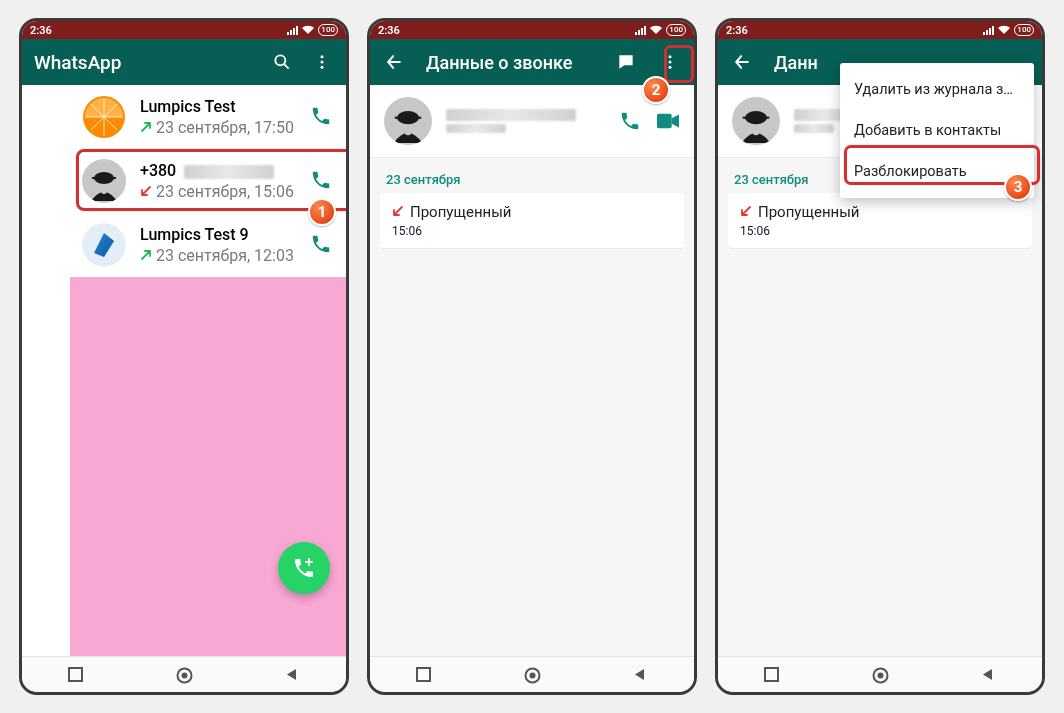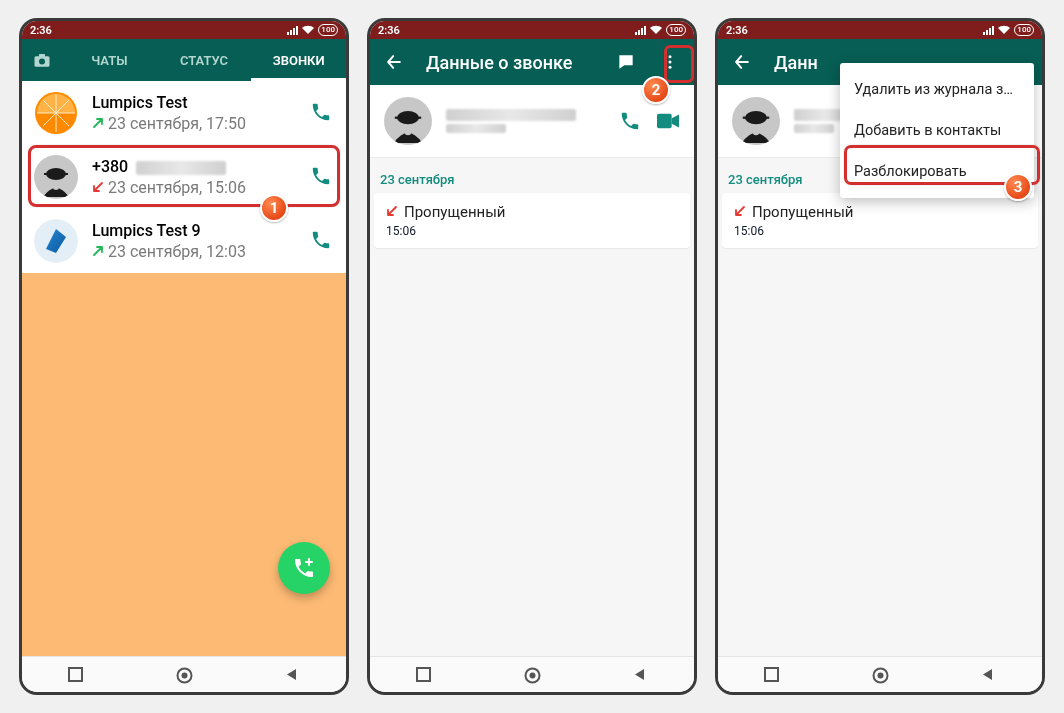--- a/index.html
+++ b/index.html
@@ -80,21 +80,21 @@
   .tab-item { flex:1; text-align:center; height:100%; display:flex; align-items:center; justify-content:center; position:relative; }
   .tab-item.active { color:#fff; }
   .tab-item.active::after {
     content:"";
     position:absolute;
     bottom:0; left:0; right:0;
     height:3px;
     background:#fff;
   }
 
-  .content { flex:1; position:relative; overflow:hidden; background:#fdba74; }
+  .content { flex:1; position:relative; overflow:hidden; background:#f9a8d4;margin-left:48px; }
 
   .call-row {
     display:flex;
     align-items:center;
     padding: 10px 12px;
     gap: 14px;
     background:#fff;
     position:relative;
   }
   .avatar {
@@ -170,21 +170,21 @@
     display:flex;
     align-items:center;
     gap:14px;
     padding: 12px 14px;
     border-bottom:1px solid #ececec;
   }
   .contact-name-line { flex:1; display:flex; flex-direction:column; gap:3px; }
   .blur-bar { height:12px; border-radius:2px; background:linear-gradient(90deg,#d0d0d0,#e8e8e8,#d0d0d0); filter:blur(1.2px); }
   .icon-sq { width:24px; height:24px; display:flex; align-items:center; justify-content:center; }
 
-  .section-bg { background:#f6f6f6; padding: 6px 4px; flex:1; }
+  .section-bg { background:#f6f6f6; padding: 6px 10px; flex:1; }
   .date-label { color:#128c7e; font-size:13px; font-weight:500; padding: 8px 6px 6px; }
   .card {
     background:#fff;
     border-radius:4px;
     padding:10px 12px;
     box-shadow:0 1px 1px rgba(0,0,0,.06);
   }
   .missed-line { display:flex; align-items:center; gap:6px; font-size:15px; color:#222; }
   .missed-time { font-size:12px; color:#0f172a; margin-top:3px; }
 
@@ -233,33 +233,37 @@
         </span>
       <span class="wifi-icon">
         <svg width="12" height="10" viewBox="0 0 12 10">
             <path d="M6 9 L0 3 C3 0 9 0 12 3 Z" fill="#fff"></path>
           </svg>
       </span>
       <span class="battery-pill">100</span>
     </span>
   </div>
 
-
-  <div class="tabs">
-    <span class="tab-camera">
-      <svg width="18" height="16" viewBox="0 0 24 20" fill="#b3d6d0">
-          <rect x="2" y="5" width="20" height="14" rx="2"></rect>
-          <rect x="8" y="2" width="8" height="4" rx="1"></rect>
-          <circle cx="12" cy="12" r="4" fill="#075e54"></circle>
-        </svg>
-    </span>
-    <span class="tab-item">ЧАТЫ</span>
-    <span class="tab-item">СТАТУС</span>
-    <span class="tab-item active">ЗВОНКИ</span>
-  </div>
+  <div class="wa-header">
+    <span class="wa-title">WhatsApp</span>
+    <span class="icon-btn">
+      <svg width="20" height="20" viewBox="0 0 24 24" fill="none" stroke="#fff" stroke-width="2.2">
+          <circle cx="10" cy="10" r="6"></circle>
+          <line x1="20" y1="20" x2="14.5" y2="14.5"></line>
+        </svg>
+    </span>
+    <span class="icon-btn">
+      <svg width="18" height="18" viewBox="0 0 24 24" fill="#fff">
+          <circle cx="12" cy="5" r="2"></circle>
+          <circle cx="12" cy="12" r="2"></circle>
+          <circle cx="12" cy="19" r="2"></circle>
+        </svg>
+    </span>
+  </div>
+
 
   <div class="content">
 
     <div class="call-row">
       <div class="avatar" style="background:#fff;">
         <svg width="44" height="44" viewBox="0 0 44 44">
             <circle cx="22" cy="22" r="21" fill="#ff8a00"></circle>
             <path d="M22 3 A19 19 0 0 1 41 22 L3 22 A19 19 0 0 1 22 3" fill="#ffb347"></path>
             <path d="M22 3 L22 41 M3 22 L41 22 M9 9 L35 35 M9 35 L35 9" stroke="#ffe9c8" stroke-width="1"></path>
           </svg>

